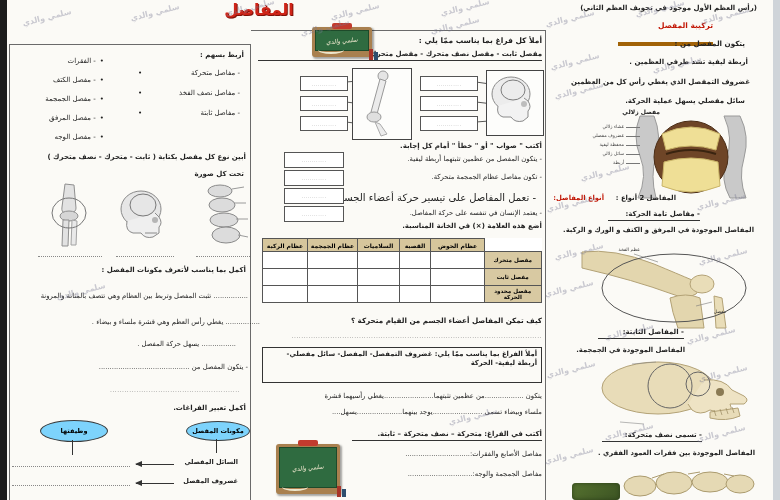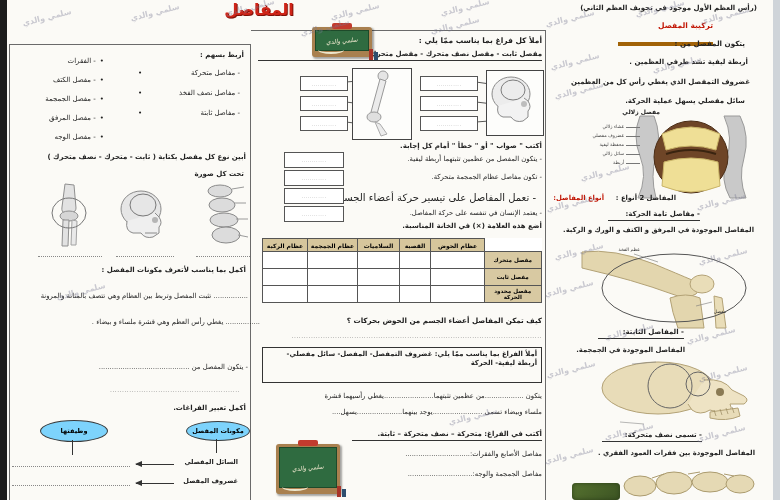--- a/index.html
+++ b/index.html
@@ -162,20 +162,21 @@
       <path d="M32 6 L44 4 M34 20 L46 20 M36 36 L48 36 M38 52 L48 54" stroke="#9a9a9a" fill="none"></path>
     </g>
   </svg>
   <div class="dotline" style="left:38px;top:256px;width:64px"></div>
   <div class="dotline" style="left:116px;top:256px;width:58px"></div>
   <div class="dotline" style="left:196px;top:256px;width:54px"></div>
 
   <div class="t b" style="left:58px;top:266px;width:188px">أكمل بما يناسب لأتعرف مكونات المفصل :</div>
   <div class="t" style="left:8px;top:292px;width:240px;font-size:6.8px">................ تثبت المفصل وتربط بين العظام وهي تتصف بالمتانة والمرونة</div>
   <div class="t" style="left:20px;top:318px;width:240px;font-size:6.8px">................ يغطي رأس العظم وهي قشرة ملساء و بيضاء .</div>
+  <div class="t" style="left:8px;top:340px;width:228px;font-size:6.8px">................ يسهل حركة المفصل .</div>
   <div class="t" style="left:8px;top:363px;width:240px;font-size:6.8px">- يتكون المفصل من ..........................................</div>
   <div class="t dots" style="left:35px;top:386px;width:205px;font-size:6px">......................................................</div>
 
   <div class="t b" style="left:158px;top:404px;width:88px">أكمل تعبير الفراغات.</div>
   <div class="oval" style="left:186px;top:421px;width:62px;height:18px">مكونات المفصل</div>
   <div class="oval" style="left:40px;top:420px;width:66px;height:20px">وظيفتها</div>
   <div class="tick" style="left:216px;top:439px;height:14px"></div>
   <div class="tick" style="left:72px;top:440px;height:15px"></div>
 
   <div class="t b" style="left:176px;top:458px;width:62px;font-size:6.5px">السائل المفصلي</div>
@@ -302,21 +303,21 @@
       <td class="rl">مفصل محدود الحركة</td>
       <td></td>
           <td></td>
       <td></td>
           <td></td>
       <td></td>
     </tr>
   </tbody>
     </table>
 
-  <div class="t b" style="left:328px;top:316px;width:214px;font-size:7.2px">كيف تمكن المفاصل أعضاء الجسم من الحوض بحركات ؟</div>
+  <div class="t b" style="left:328px;top:316px;width:214px;font-size:7.2px">كيف تمكن المفاصل أعضاء الجسم من القيام متحركة ؟</div>
   <div class="t dots" style="left:258px;top:332px;width:284px;font-size:6px;overflow:hidden">........................................................................................................</div>
 
   <div class="t wrap" style="left:262px;top:347px;width:270px;height:30px;border:1.2px solid #333;padding:2px 4px;font-size:6.8px;font-weight:bold">أملأ الفراغ بما يناسب ممّا يلي: غضروف التمفصل- المفصل- سائل مفصلي- أربطة ليفية- الحركة</div>
 
   <div class="t" style="left:258px;top:392px;width:284px;font-size:6.8px">يتكون ..................من عظمين تثبتهما.......................يغطي رأسيهما قشرة</div>
   <div class="t" style="left:258px;top:408px;width:284px;font-size:6.8px">ملساء وبيضاء تسمى .......................يوجد بينهما.....................يسهل....</div>
 
   <div class="t b uline" style="left:352px;top:430px;width:190px">أكتب في الفراغ: متحركة – نصف متحركة – ثابتة.</div>
   <div class="t" style="left:340px;top:450px;width:202px;font-size:6.8px">مفاصل الأصابع والفقرات:..............................</div>
   <div class="t" style="left:340px;top:470px;width:202px;font-size:6.8px">مفاصل الجمجمة والوجه:..............................</div>

